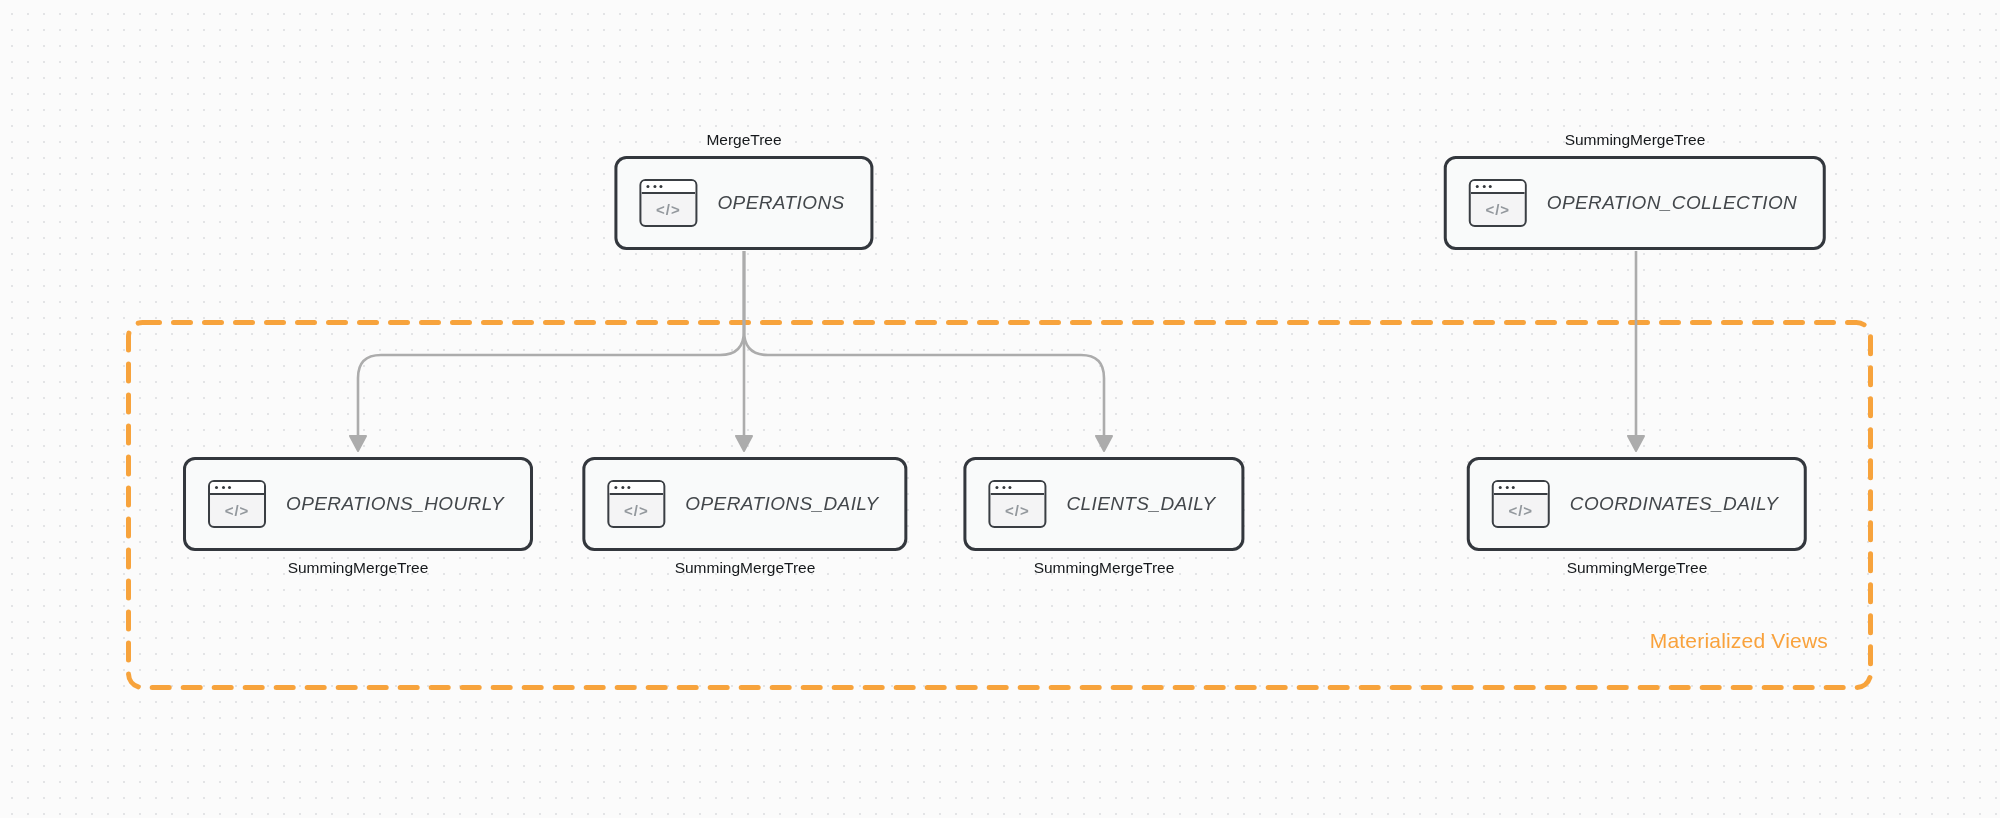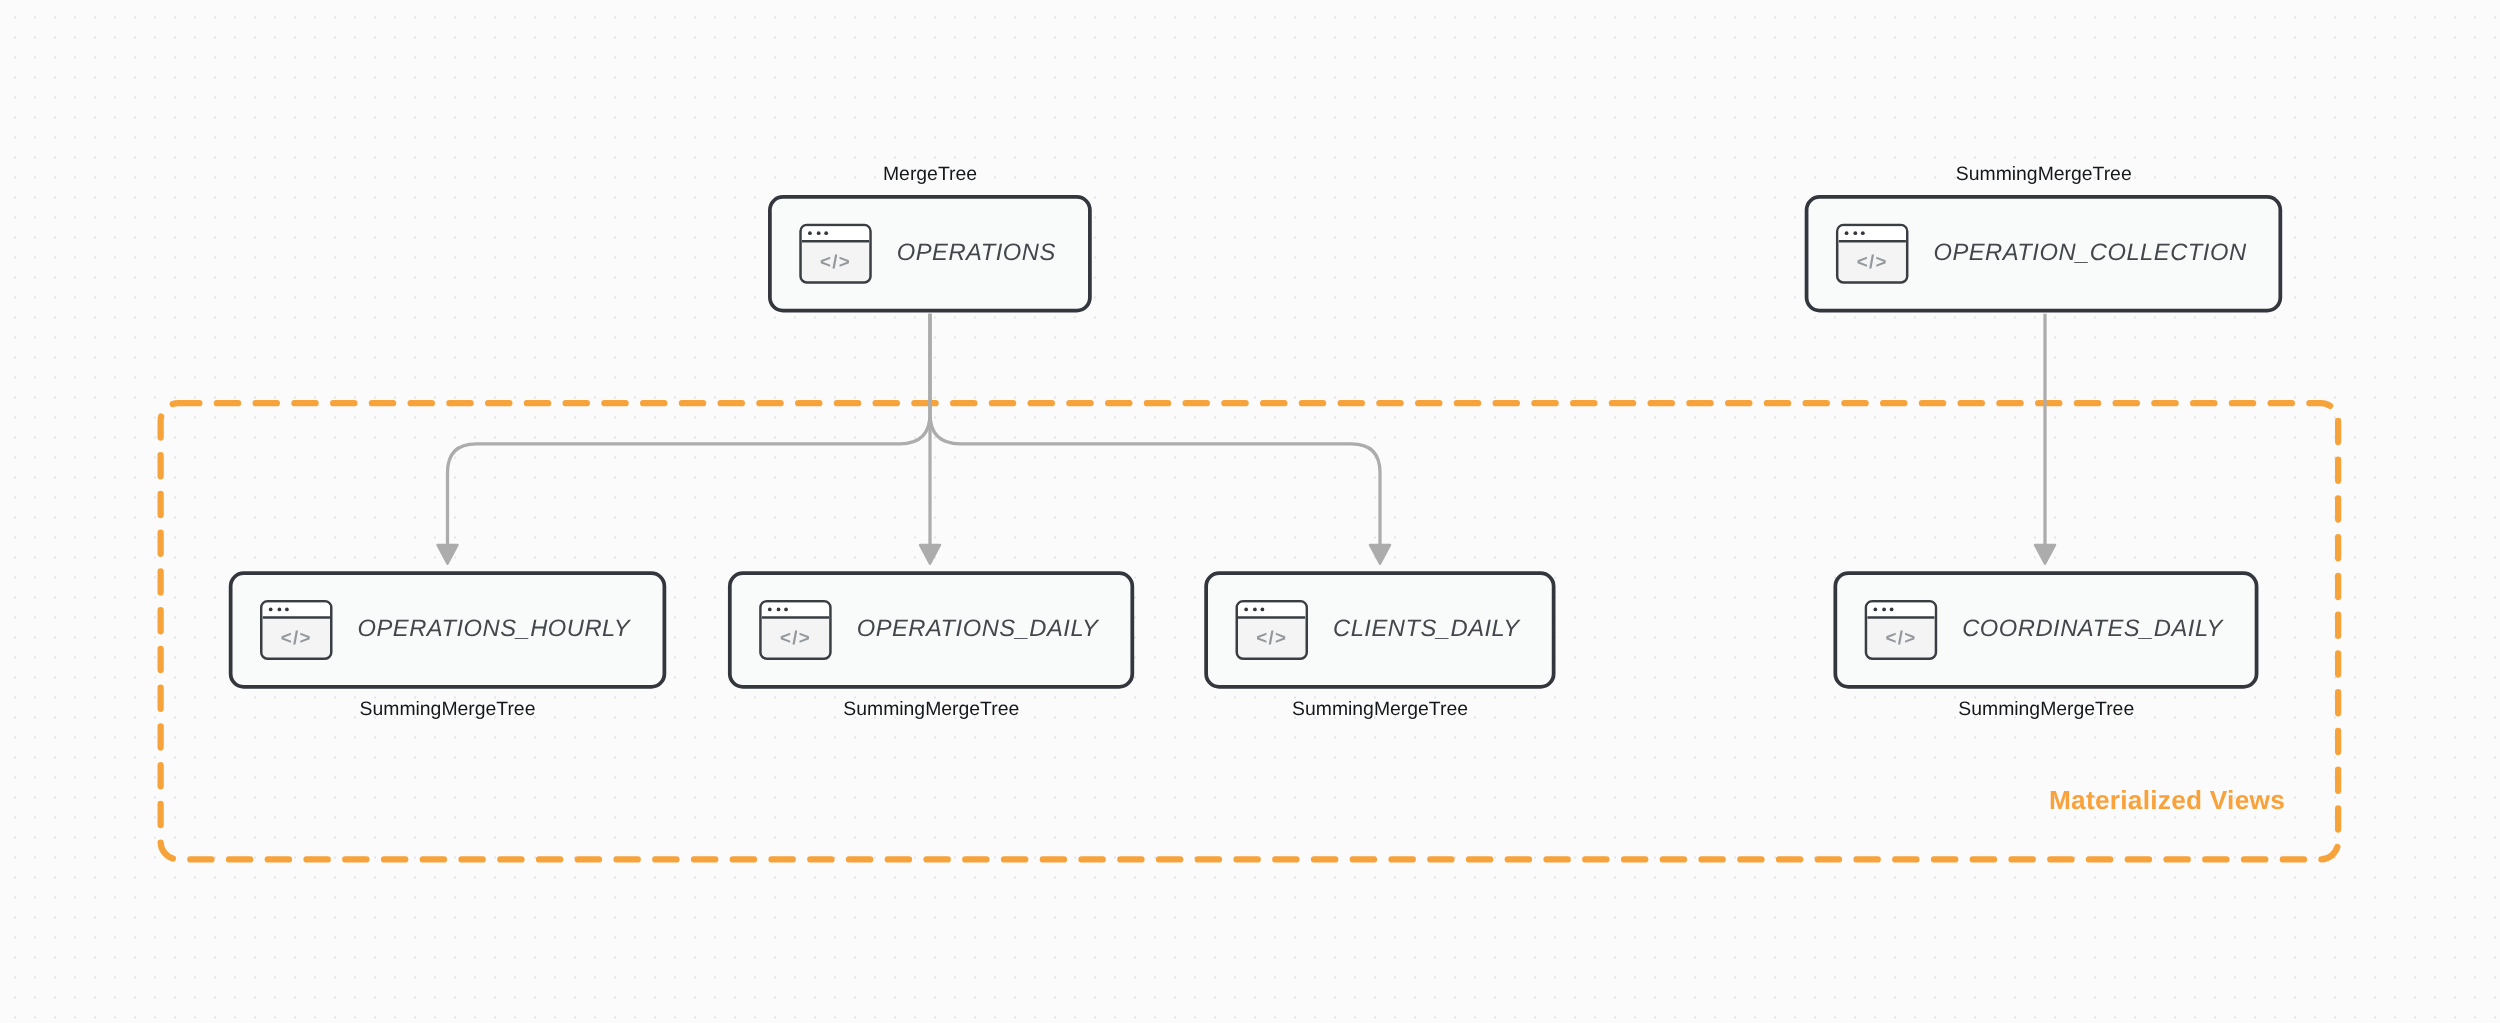--- a/index.html
+++ b/index.html
@@ -99,21 +99,21 @@
     letter-spacing: 1px;
     font-family: "Liberation Sans", sans-serif;
   }
 
   
   .group-label {
     position: absolute;
     right: 172px;
     top: 629px;
     font-size: 21px;
-    font-weight: 700;
+    font-weight: 400;
     letter-spacing: 0.2px;
     color: #F9A23C;
     white-space: nowrap;
   }
 </style>
 </head>
 <body>
 
 <div class="canvas">
 

